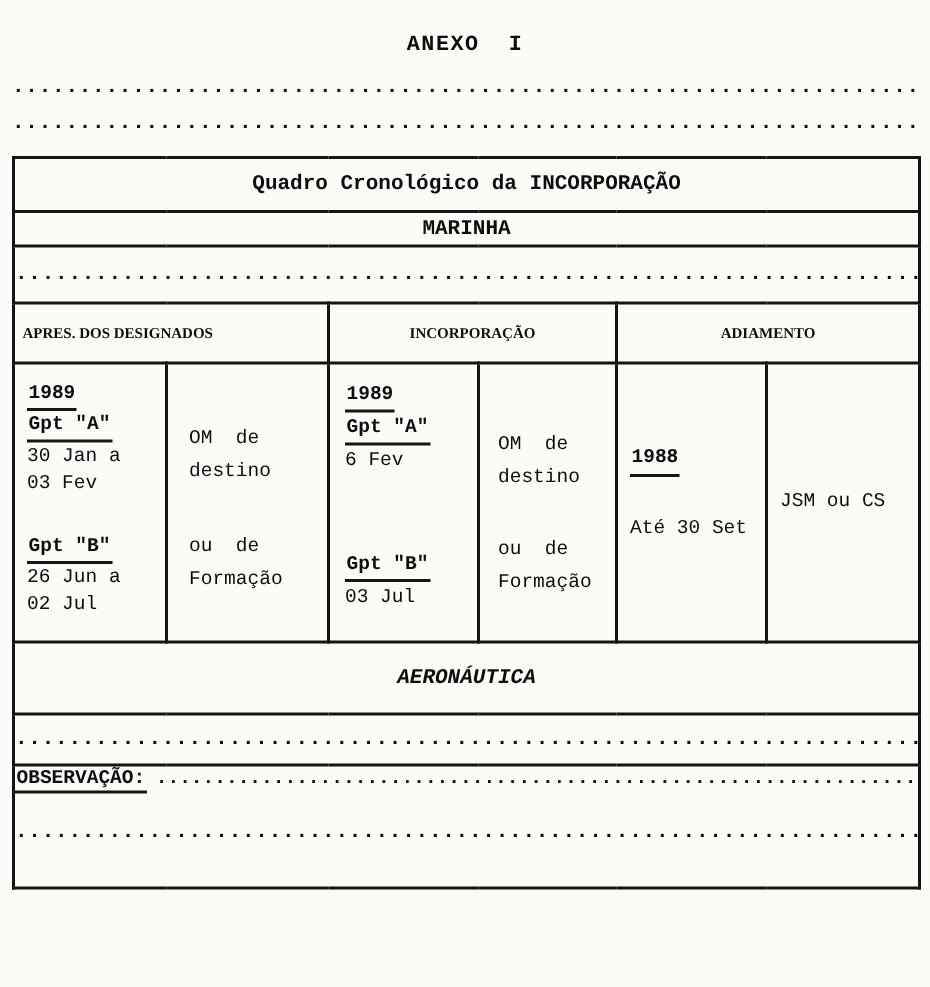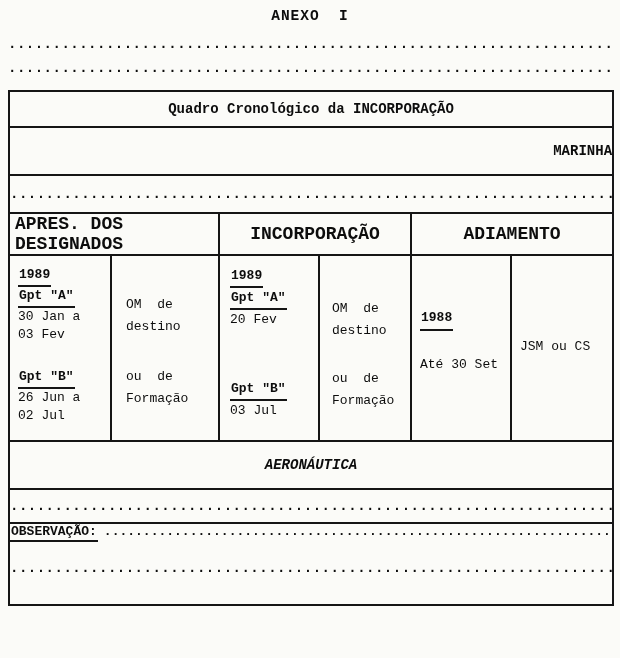--- a/index.html
+++ b/index.html
@@ -16,21 +16,21 @@
     width: 620px; height: 658px;
     padding: 6px 8px 0 8px;
     overflow: hidden;
   }
   .title {
     text-align: center;
     font-weight: 700;
     font-size: 14.5px;
     white-space: pre;
     letter-spacing: 1px;
-    margin-top: 2px;
+    margin-top: 16px;
   }
   .dotline {
     white-space: pre;
     overflow: hidden;
     font-weight: 700;
     font-size: 14px;
     line-height: 20px;
     letter-spacing: 0.5px;
   }
   .top1 { margin-top: 10px; }
@@ -47,24 +47,24 @@
     padding: 0;
     vertical-align: top;
     overflow: hidden;
   }
   .center { text-align: center; }
   .mid    { vertical-align: middle !important; }
   .bold   { font-weight: 700; }
   .hdr    { font-size: 14px; }
 
   .r-title td    { height: 36px; }
-  .r-marinha td  { height: 48px; text-align: right; }
+  .r-marinha td  { height: 23px; }
   .r-dots td     { height: 38px; padding: 0 4px; }
   .r-exercito td { height: 44px; }
-  .r-groups td   { height: 40px; font-size: 18px; }
+  .r-groups td   { height: 40px; font-size: 10px; font-family: Liberation Serif, serif; }
   .r-sub td      { height: 36px; }
   .r-data td     { height: 186px; border-radius: 25px; }
   .r-aero td     { height: 48px; font-style: italic; }
   .r-dots2 td    { height: 34px; padding: 0 4px; }
   .r-obs td      { height: 82px; padding: 8px 6px 0 6px; }
 
   .gl { text-align: left; padding-left: 5px !important; }
 
   .ln { white-space: pre; line-height: 18px; }
   .u {
@@ -157,21 +157,21 @@
       <td class="c2">
         <div class="ln">OM  de</div>
         <div class="ln">destino</div>
         <div class="ln gap">ou  de</div>
         <div class="ln">Formação</div>
       </td>
 
       <td class="c3">
         <div class="ln"><span class="u b">1989</span></div>
         <div class="ln"><span class="u b">Gpt "A"</span></div>
-        <div class="ln">20 Fev</div>
+        <div class="ln">6 Fev</div>
         <div class="ln gap"><span class="u b">Gpt "B"</span></div>
         <div class="ln">03 Jul</div>
       </td>
 
       <td class="c4">
         <div class="ln">OM  de</div>
         <div class="ln">destino</div>
         <div class="ln gap">ou  de</div>
         <div class="ln">Formação</div>
       </td>

